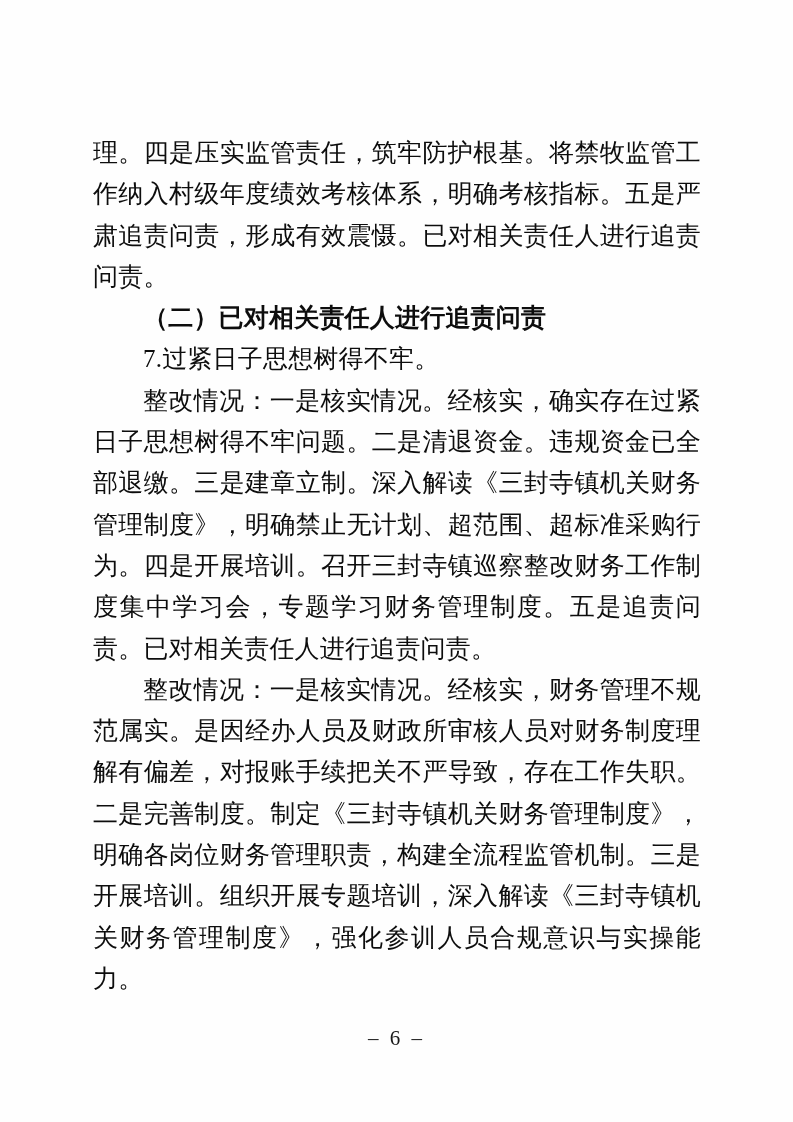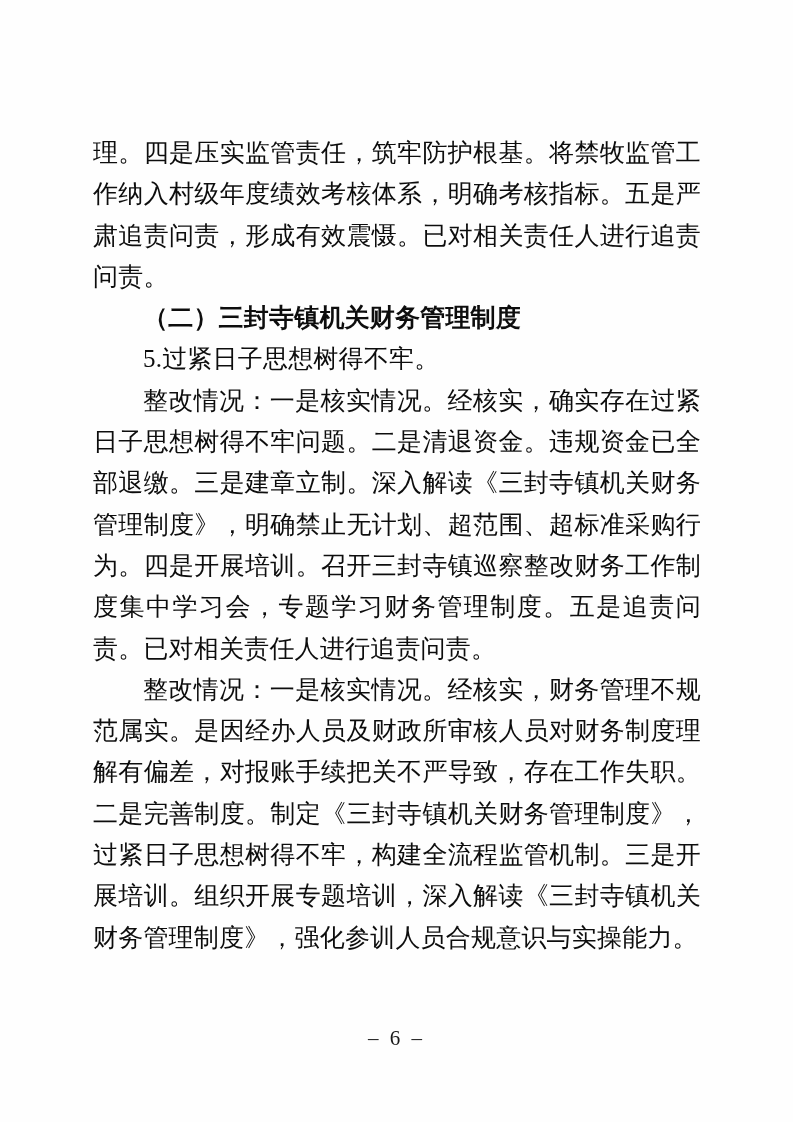--- a/index.html
+++ b/index.html
@@ -55,19 +55,19 @@
       letter-spacing: 3px;
       color: #1a1a1a;
     }
   </style>
 </head>
 <body>
 
 <div class="page">
   <div class="content">
     <p class="para">理。四是压实监管责任，筑牢防护根基。将禁牧监管工作纳入村级年度绩效考核体系，明确考核指标。五是严肃追责问责，形成有效震慑。已对相关责任人进行追责问责。</p>
-    <p class="para indent heading">（二）三封寺镇机关财务管理制度</p>
-    <p class="para indent">5.过紧日子思想树得不牢。</p>
+    <p class="para indent heading">（二）已对相关责任人进行追责问责</p>
+    <p class="para indent">7.过紧日子思想树得不牢。</p>
     <p class="para indent">整改情况：一是核实情况。经核实，确实存在过紧日子思想树得不牢问题。二是清退资金。违规资金已全部退缴。三是建章立制。深入解读《三封寺镇机关财务管理制度》，明确禁止无计划、超范围、超标准采购行为。四是开展培训。召开三封寺镇巡察整改财务工作制度集中学习会，专题学习财务管理制度。五是追责问责。已对相关责任人进行追责问责。</p>
-    <p class="para indent">整改情况：一是核实情况。经核实，财务管理不规范属实。是因经办人员及财政所审核人员对财务制度理解有偏差，对报账手续把关不严导致，存在工作失职。二是完善制度。制定《三封寺镇机关财务管理制度》，过紧日子思想树得不牢，构建全流程监管机制。三是开展培训。组织开展专题培训，深入解读《三封寺镇机关财务管理制度》，强化参训人员合规意识与实操能力。</p>
+    <p class="para indent">整改情况：一是核实情况。经核实，财务管理不规范属实。是因经办人员及财政所审核人员对财务制度理解有偏差，对报账手续把关不严导致，存在工作失职。二是完善制度。制定《三封寺镇机关财务管理制度》，明确各岗位财务管理职责，构建全流程监管机制。三是开展培训。组织开展专题培训，深入解读《三封寺镇机关财务管理制度》，强化参训人员合规意识与实操能力。</p>
   </div>
   <div class="footer">– 6 –</div>
 </div>
 
 </body></html>

